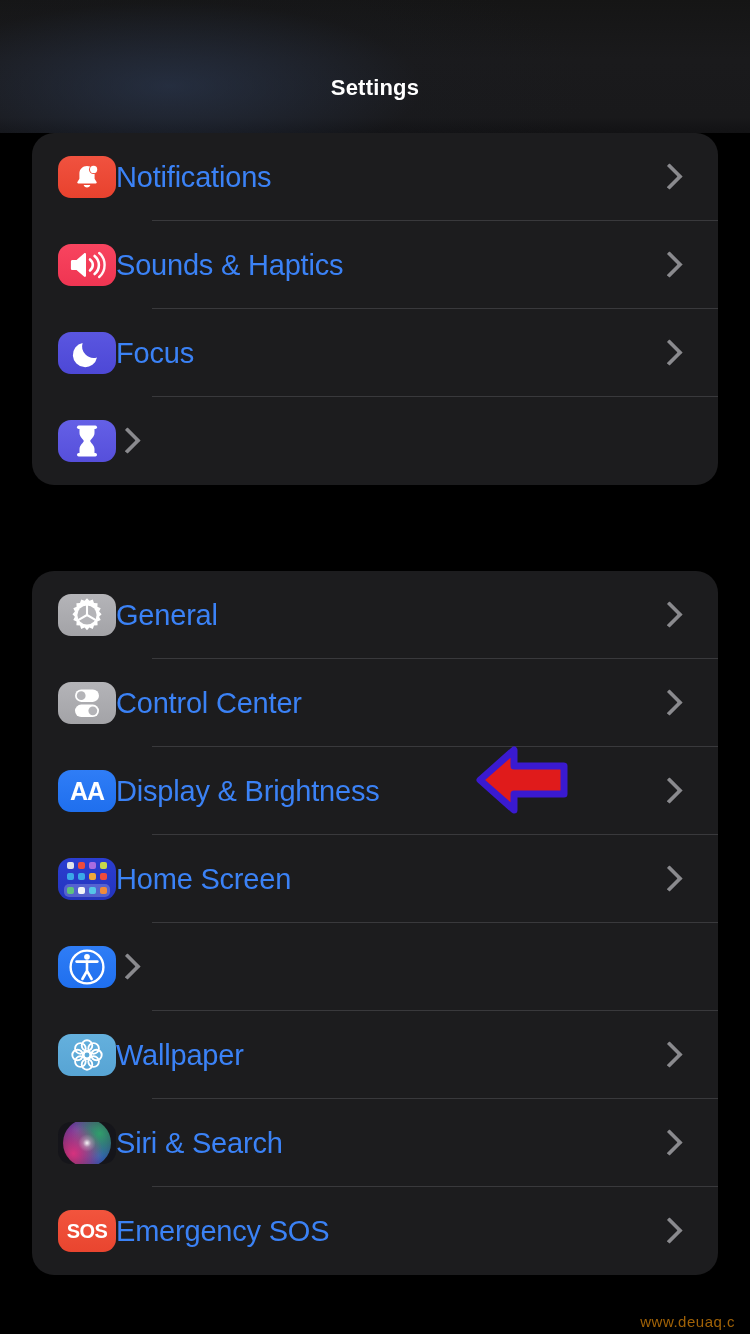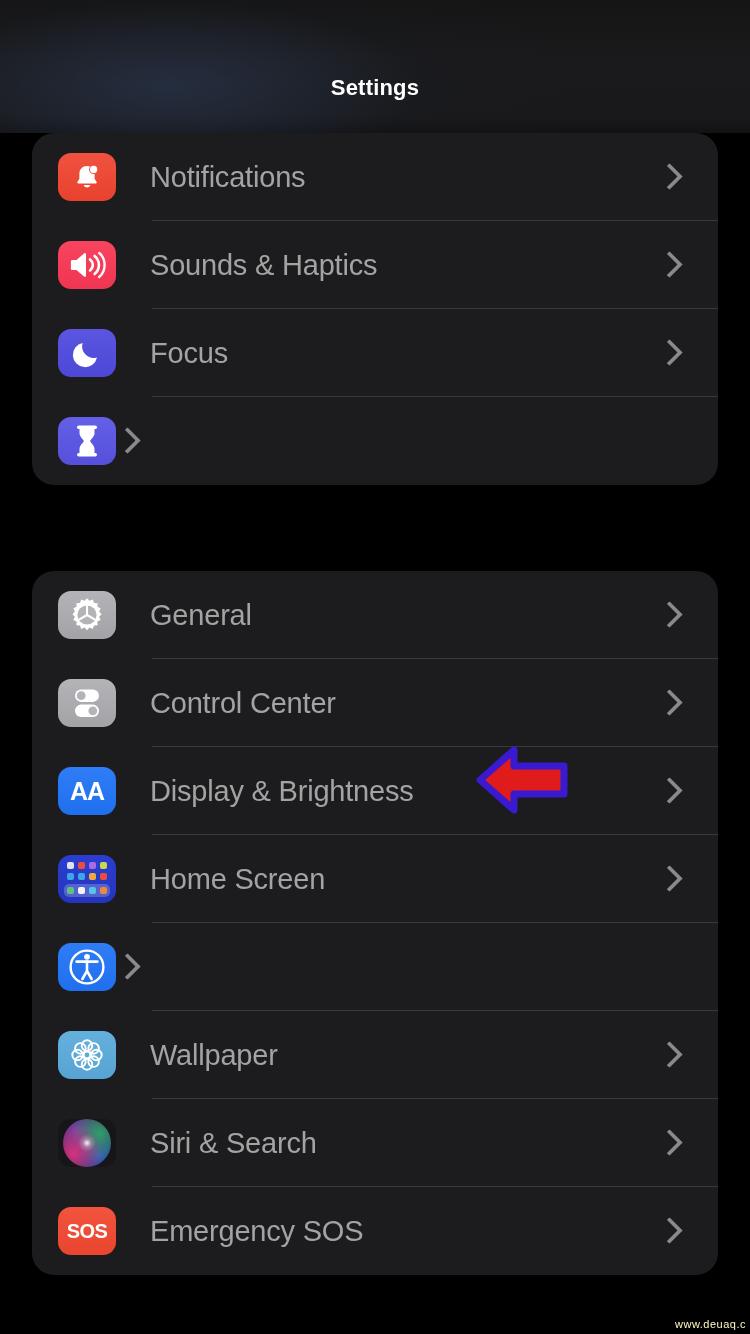--- a/index.html
+++ b/index.html
@@ -43,28 +43,27 @@
     display:flex; align-items:center;
     padding-left:26px; padding-right:22px;
   }
   .row .divider {
     position:absolute; left:120px; right:0; bottom:0;
     height:1px; background:#39393c;
   }
   .row:last-child .divider { display:none; }
 
   .icon-box {
-    width:58px; height:48px; border-radius:13px;
+    width:58px; height:42px; border-radius:13px;
     flex:0 0 58px;
     display:flex; align-items:center; justify-content:center;
     position:relative; overflow:hidden;
   }
   .row-label {
-    margin-left:34px;
-    font-size:29px; color:#a3a3a3; font-weight:400;
+    font-size:29px; color:#3b82f6; font-weight:400;
     letter-spacing:-0.2px; white-space:nowrap; flex:1;
   }
   .chevron {
     flex:0 0 auto; width:20px; height:34px;
     position:relative; margin-right:18px;
   }
   .chevron::before {
     content:""; position:absolute; left:2px; top:7px;
     width:15px; height:15px;
     border-top:4px solid #8a8a8e; border-right:4px solid #8a8a8e;
@@ -119,22 +118,22 @@
   }
 
   
   #annotation-arrow {
     position:absolute; left:474px; top:742px;
     width:96px; height:76px; pointer-events:none;
   }
 
   
   #watermark {
-    position:absolute; right:4px; bottom:4px;
-    font-size:11px; color:#fef9c3; letter-spacing:0.5px;
+    position:absolute; right:15px; bottom:4px;
+    font-size:15px; color:#a16207; letter-spacing:0.5px;
     font-family:"Liberation Sans", sans-serif;
   }
 </style>
 </head>
 <body>
 
 <div id="screen">
 
   <div class="nav-bar">
     <div class="nav-title">Settings</div>

